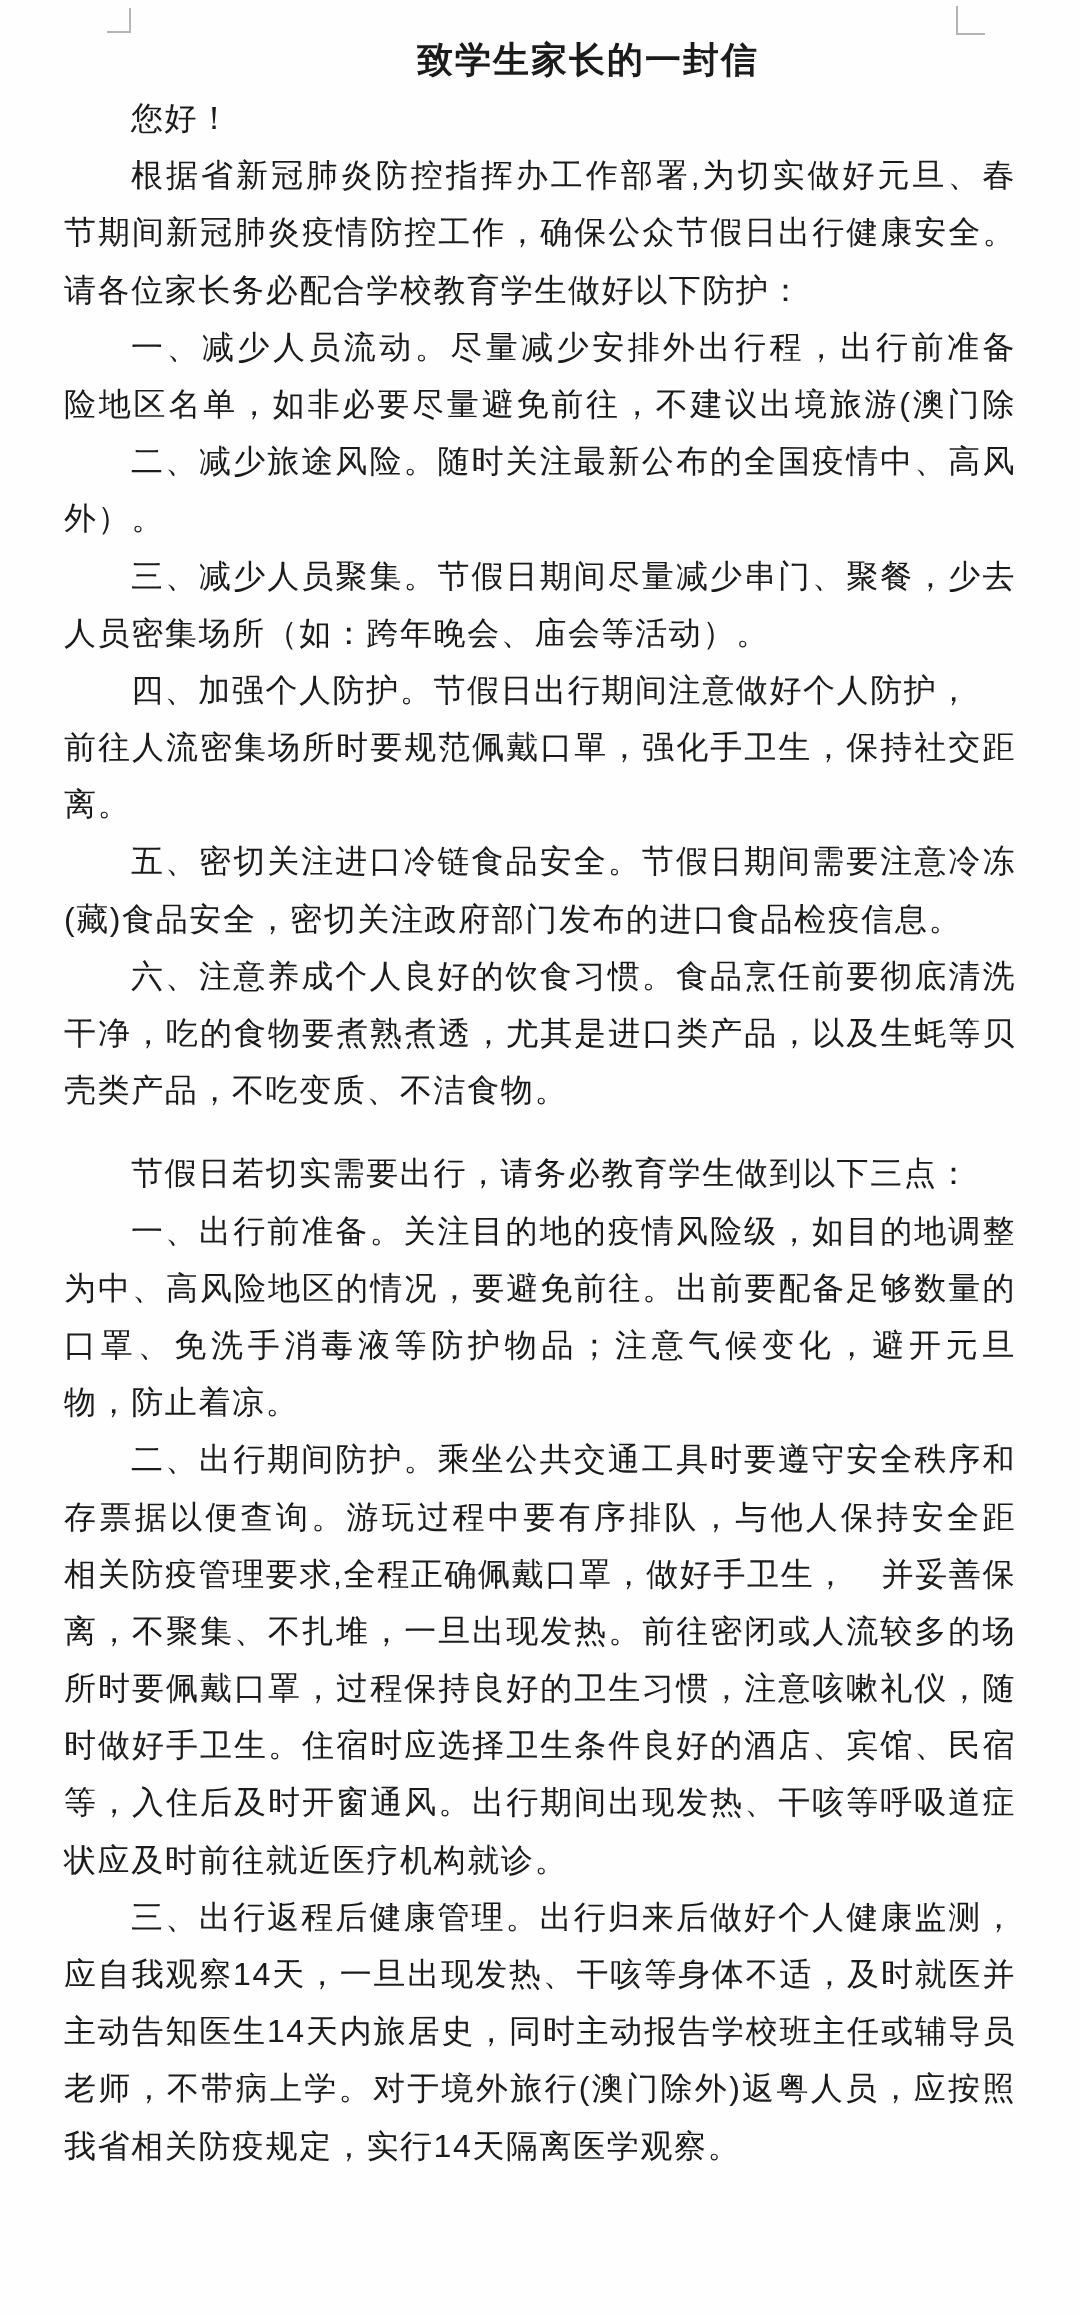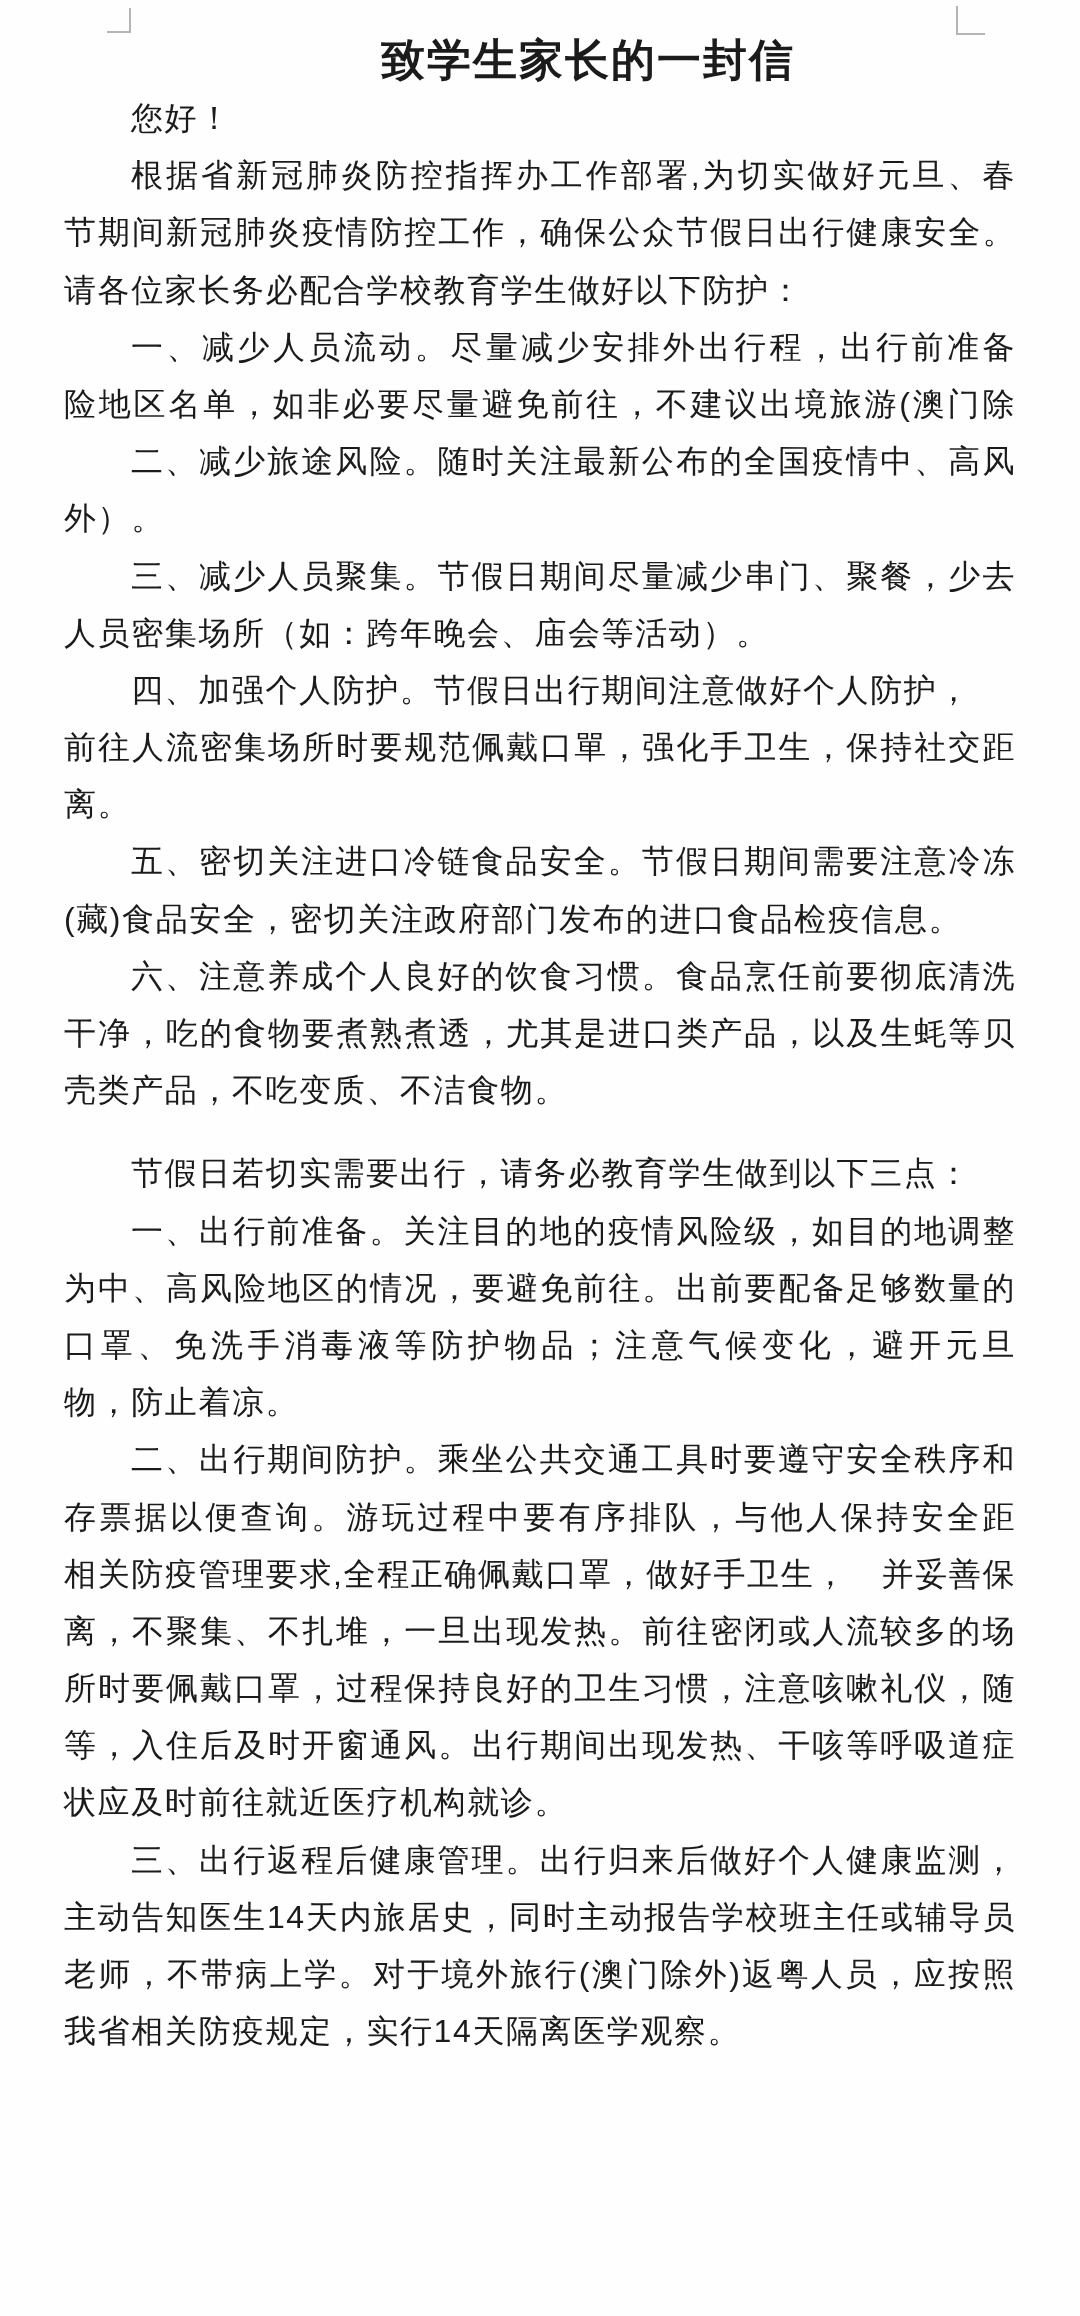--- a/index.html
+++ b/index.html
@@ -18,21 +18,21 @@
     border-right:2px solid #b5b5b5;border-bottom:2px solid #b5b5b5;
   }
   .mark-right{
     left:956px;top:6px;width:27px;height:27px;
     border-left:2px solid #b5b5b5;border-bottom:2px solid #b5b5b5;
   }
   .doc{
     position:absolute;left:64px;top:36px;width:952px;
   }
   .title{
-    font-size:44px;font-weight:700;
+    font-size:36px;font-weight:700;
     height:48px;line-height:48px;
     text-align:center;text-indent:96px;
     letter-spacing:2px;
     margin:0 0 6px 0;
   }
   .line{
     font-size:32px;
     height:57.2px;line-height:57.2px;
     letter-spacing:1.6px;
     text-align:justify;
@@ -72,20 +72,22 @@
       <div class="line ind gap">节假日若切实需要出行，请务必教育学生做到以下三点：</div>
       <div class="line j ind">一、出行前准备。关注目的地的疫情风险级，如目的地调整</div>
       <div class="line j">为中、高风险地区的情况，要避免前往。出前要配备足够数量的</div>
       <div class="line j">口罩、免洗手消毒液等防护物品；注意气候变化，避开元旦</div>
       <div class="line">物，防止着凉。</div>
       <div class="line j ind">二、出行期间防护。乘坐公共交通工具时要遵守安全秩序和</div>
       <div class="line j">存票据以便查询。游玩过程中要有序排队，与他人保持安全距</div>
       <div class="line j">相关防疫管理要求,全程正确佩戴口罩，做好手卫生，　并妥善保</div>
       <div class="line j">离，不聚集、不扎堆，一旦出现发热。前往密闭或人流较多的场</div>
       <div class="line j">所时要佩戴口罩，过程保持良好的卫生习惯，注意咳嗽礼仪，随</div>
+      <div class="line j">时做好手卫生。住宿时应选择卫生条件良好的酒店、宾馆、民宿</div>
       <div class="line j">等，入住后及时开窗通风。出行期间出现发热、干咳等呼吸道症</div>
       <div class="line">状应及时前往就近医疗机构就诊。</div>
       <div class="line j ind">三、出行返程后健康管理。出行归来后做好个人健康监测，</div>
+      <div class="line j">应自我观察14天，一旦出现发热、干咳等身体不适，及时就医并</div>
       <div class="line j">主动告知医生14天内旅居史，同时主动报告学校班主任或辅导员</div>
       <div class="line j">老师，不带病上学。对于境外旅行(澳门除外)返粤人员，应按照</div>
       <div class="line">我省相关防疫规定，实行14天隔离医学观察。</div>
     </div>
 </div>
 
 </body></html>

